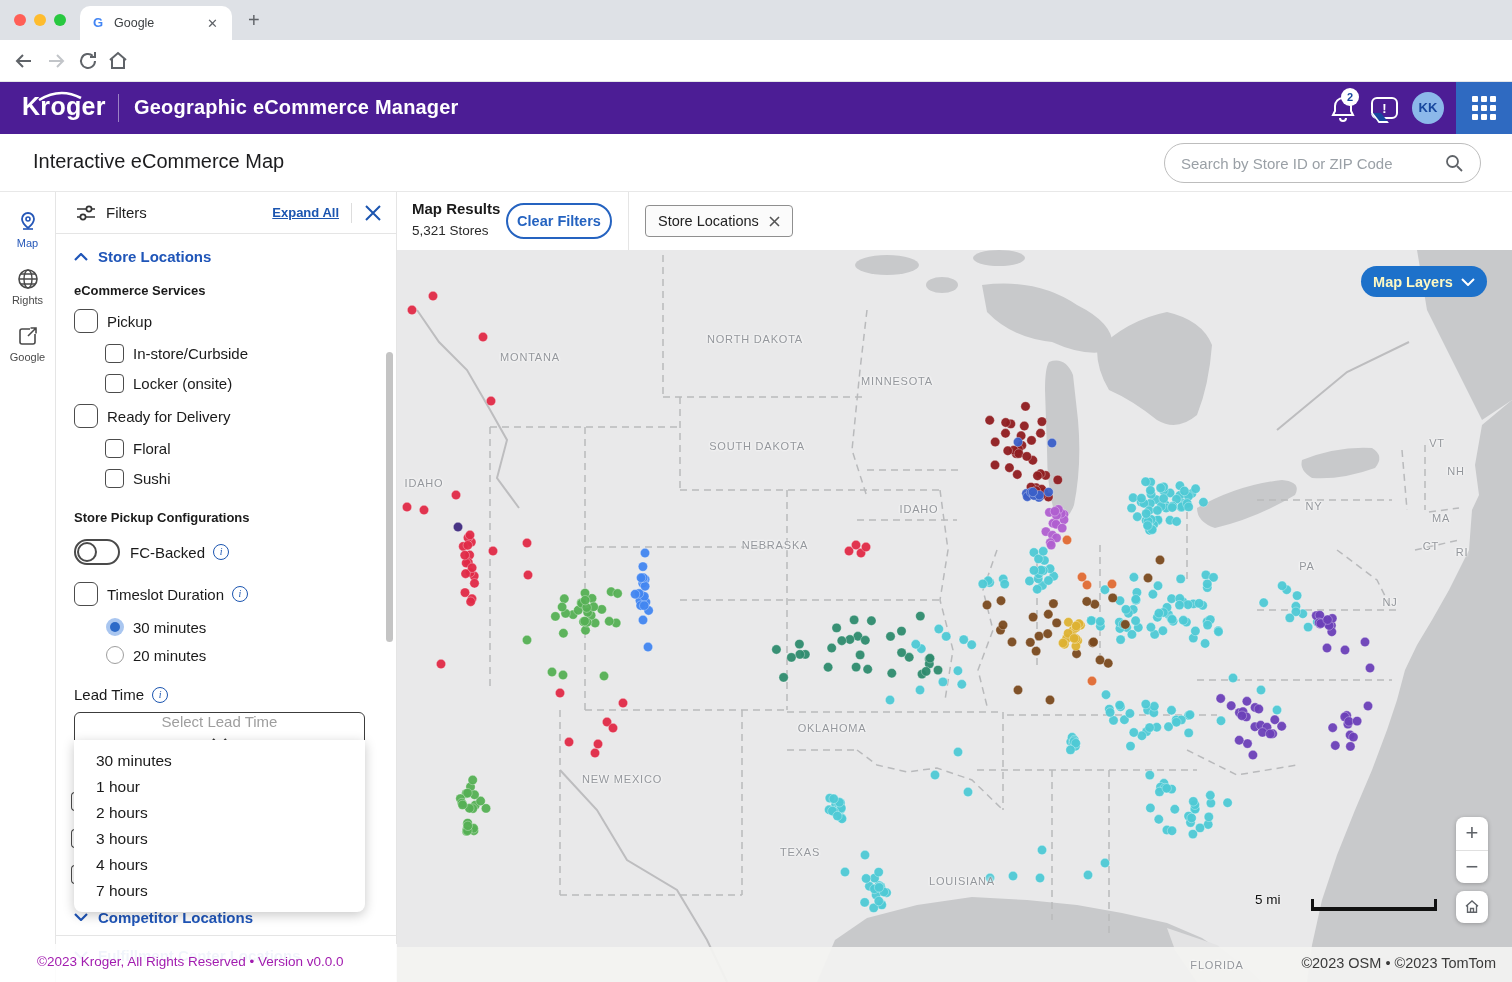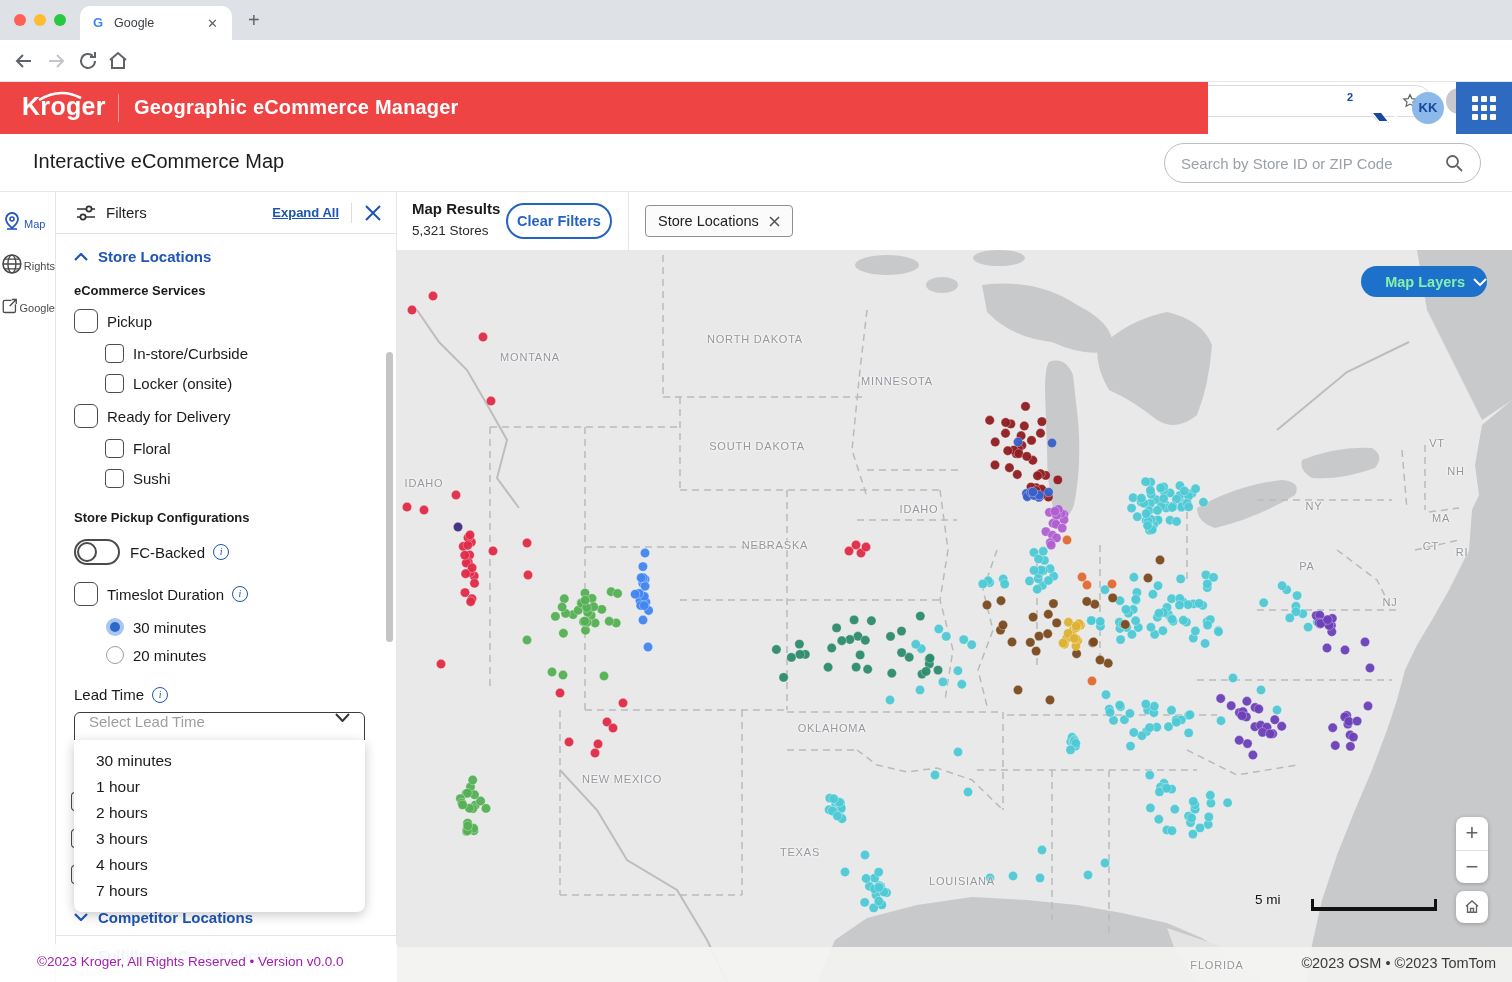--- a/index.html
+++ b/index.html
@@ -17,21 +17,21 @@
   #newtab { position:absolute; left:248px; top:9px; font-size:20px; color:#5f6368; }
   #toolbar { position:absolute; left:0; top:40px; width:1512px; height:42px; background:#fff; border-bottom:1px solid #e4e6e8; }
   .nav-ic { position:absolute; top:9px; width:24px; height:24px; }
   #urlbar { position:absolute; left:140px; top:45px; width:1292px; height:32px; border:1px solid #dadce0; border-radius:16px; background:#fff; display:flex; align-items:center; padding:0 12px; }
   #urlbar .host { font-size:14.5px; color:#202124; }
   #urlbar .path { font-size:14.5px; color:#80868b; }
   #tb-avatar { position:absolute; left:1446px; top:48px; width:26px; height:26px; border-radius:50%; background:#c6c9ce; }
   #kebab { position:absolute; left:1488px; top:50px; color:#5f6368; font-size:15px; letter-spacing:0; line-height:7px; text-align:center; width:8px; }
 
   
-  #hdr { position:absolute; left:0; top:82px; width:1208px; height:52px; background:#ef4444; color:#fff; }
+  #hdr { position:absolute; left:0; top:82px; width:1512px; height:52px; background:#4c1d95; color:#fff; }
   #logo { position:absolute; left:22px; top:10px; width:90px; height:34px; }
   #logo .word { font-size:25px; font-weight:800; letter-spacing:.3px; }
   #hdr-div { position:absolute; left:118px; top:12px; width:1px; height:28px; background:rgba(255,255,255,.45); }
   #app-title { position:absolute; left:134px; top:14px; font-size:20px; font-weight:700; letter-spacing:.2px; }
   #bell { position:absolute; left:1328px; top:12px; width:30px; height:30px; }
   #badge { position:absolute; left:1341px; top:6px; width:18px; height:18px; background:#fff; color:#17479e; border-radius:50%; font-size:11px; font-weight:700; text-align:center; line-height:18px; }
   #fb { position:absolute; left:1371px; top:15px; width:27px; height:22px; border:2px solid #fff; border-radius:6px; font-size:13px; font-weight:700; text-align:center; line-height:19px; }
   #fb:after { content:""; position:absolute; left:2px; bottom:-6px; width:8px; height:8px; background:#17479e; border-left:2px solid #fff; border-bottom:2px solid #fff; transform:skewX(38deg); }
   #hdr-avatar { position:absolute; left:1412px; top:10px; width:32px; height:32px; border-radius:50%; background:#8cb8ea; color:#17479e; font-size:13px; font-weight:700; text-align:center; line-height:32px; }
   #apps { position:absolute; left:1456px; top:0; width:56px; height:52px; background:#2f6ac1; display:flex; align-items:center; justify-content:center; }
@@ -39,21 +39,21 @@
   #apps .grid i { width:6px; height:6px; background:#fff; border-radius:1px; }
 
   
   #titlebar { position:absolute; left:0; top:134px; width:1512px; height:58px; background:#fff; border-bottom:1px solid #e8e8e8; }
   #page-title { position:absolute; left:33px; top:16px; font-size:20px; color:#1c1c1e; }
   #search { position:absolute; left:1164px; top:9px; width:317px; height:40px; border:1px solid #bdbdbd; border-radius:20px; display:flex; align-items:center; padding:8px 16px; }
   #search .ph { flex:1; font-size:15px; color:#9aa0a6; }
 
   
   #rail { position:absolute; left:0; top:192px; width:56px; height:790px; background:#fff; border-right:1px solid #e5e5e5; }
-  .rail-item { display:flex; flex-direction:row; align-items:center; margin-top:18px; }
+  .rail-item { display:flex; flex-direction:column; align-items:center; margin-top:18px; }
   .rail-item .lbl { font-size:11px; margin-top:3px; }
   .rail-blue { color:#2557b8; } .rail-gray { color:#4a4a4a; }
 
   
   #panel { position:absolute; left:56px; top:192px; width:341px; height:790px; background:#fff; border-right:1px solid #e5e5e5; }
   #panel-hdr { position:absolute; left:0; top:0; width:100%; height:42px; border-bottom:1px solid #e5e5e5; display:flex; align-items:center; padding:0 14px 0 20px; }
   #panel-hdr .name { font-size:15px; color:#202020; margin-left:10px; flex:1; }
   #expand-all { font-size:13px; font-weight:700; color:#1b55b0; text-decoration:underline; margin-right:12px; }
   #panel-hdr .vdiv { width:1px; height:20px; background:#ddd; margin-right:12px; }
   #fcontent { position:absolute; left:18px; top:42px; width:300px; }
@@ -71,21 +71,21 @@
   #toggle .knob { position:absolute; left:1px; top:1px; width:20px; height:20px; border:2px solid #4a4a4a; border-radius:50%; background:#fff; }
   #toggle-row .lb { font-size:15px; color:#1a1a1a; margin-left:10px; }
   .radio-row { display:flex; align-items:center; margin-top:12px; margin-left:32px; }
   .radio { width:18px; height:18px; border-radius:50%; flex:none; }
   .radio.sel { background:#a9c6f0; position:relative; }
   .radio.sel:after { content:""; position:absolute; left:4px; top:4px; width:10px; height:10px; border-radius:50%; background:#2d6ac8; }
   .radio.unsel { border:1.6px solid #9e9e9e; }
   .radio-row .lb { font-size:15px; color:#1a1a1a; margin-left:9px; }
   #leadtime-row { display:flex; align-items:flex-end; margin-top:22px; }
   #leadtime-row .lb { font-size:15px; color:#1a1a1a; }
-  #select { margin-top:9px; width:291px; height:36px; border:1.6px solid #3c3c3c; border-radius:6px; display:flex; padding:0 14px; background:#fff; }
+  #select { margin-top:9px; width:291px; height:36px; border:1.6px solid #3c3c3c; border-radius:6px; display:flex; align-items:center; padding:0 14px; background:#fff;flex-direction:column; }
   #select .ph { flex:1; font-size:15px; color:#9e9e9e; }
   #dropdown { position:absolute; left:18px; top:548px; width:291px; height:172px; background:#fff; border-radius:0 0 8px 8px; box-shadow:0 3px 12px rgba(0,0,0,.22); z-index:30; padding-top:8px; }
   .opt { height:26px; line-height:26px; padding-left:22px; font-size:15.5px; color:#1a1a1a; }
   .sliver { position:absolute; left:15px; width:4px; height:19px; border:1.6px solid #4c4c4c; border-right:none; border-radius:4px 0 0 4px; z-index:1; }
   .low-sec { position:absolute; left:18px; display:flex; align-items:center; height:24px; z-index:2; }
   .low-sec .t { font-size:15px; font-weight:700; color:#1f55b8; margin-left:10px; }
   #low-div { position:absolute; left:0; top:743px; width:100%; height:1px; background:#e5e5e5; }
   #footer { position:absolute; left:0; top:944px; width:397px; height:38px; background:rgba(255,255,255,.86); z-index:40; }
   #footer .t { position:absolute; left:37px; top:10px; font-size:13.5px; color:#a21caf; }
   #scrollbar { position:absolute; left:330px; top:160px; width:7px; height:290px; border-radius:4px; background:#c4c4c4; z-index:35; }
@@ -95,21 +95,21 @@
   #results .h { position:absolute; left:15px; top:8px; font-size:15px; font-weight:700; color:#1a1a1a; }
   #results .c { position:absolute; left:15px; top:31px; font-size:13.5px; color:#2a2a2a; }
   #clear-btn { position:absolute; left:109px; top:11px; width:106px; height:36px; border:2px solid #2563c0; border-radius:19px; color:#2563c0; font-size:14.5px; font-weight:700; text-align:center; line-height:33px; background:#fff; }
   #res-div { position:absolute; left:231px; top:0; width:1px; height:58px; background:#e5e5e5; }
   #chip { position:absolute; left:248px; top:13px; height:32px; border:1px solid #8f8f8f; border-radius:4px; background:#fbfbfb; display:flex; align-items:center; padding:0 12px; }
   #chip .t { font-size:14.5px; color:#222; margin-right:10px; }
 
   
   #map { position:absolute; left:397px; top:250px; width:1115px; height:732px; background:#e9e9ea; overflow:hidden; }
   .st-lbl { position:absolute; transform:translate(-50%,-50%); font-size:11px; letter-spacing:.8px; color:#94979c; white-space:nowrap; text-shadow:0 0 3px #fff,0 0 3px #fff; z-index:6; }
-  #maplayers { position:absolute; left:964px; top:16px; width:126px; height:31px; background:#1d71ca; border-radius:16px; color:#86efac; display:flex; align-items:center; justify-content:flex-end; z-index:7; }
+  #maplayers { position:absolute; left:964px; top:16px; width:126px; height:31px; background:#1d71ca; border-radius:16px; color:#fef9c3; display:flex; align-items:center; justify-content:center; z-index:7; }
   #maplayers .t { font-size:14.5px; font-weight:700; margin-right:8px; }
   #zoomctl { position:absolute; left:1059px; top:567px; width:32px; height:66px; background:#fff; border-radius:8px; box-shadow:0 1px 4px rgba(0,0,0,.25); z-index:7; }
   #zoomctl .z { height:33px; text-align:center; font-size:22px; color:#5f6368; line-height:32px; }
   #zoomctl .sep { height:1px; background:#e0e0e0; }
   #homebtn { position:absolute; left:1059px; top:641px; width:32px; height:32px; background:#fff; border-radius:8px; box-shadow:0 1px 4px rgba(0,0,0,.25); display:flex; align-items:center; justify-content:center; z-index:7; }
   #scale-lbl { position:absolute; left:858px; top:642px; font-size:13.5px; color:#111; text-shadow:0 0 3px #fff; z-index:7; }
   #scale-bar { position:absolute; left:914px; top:649px; width:126px; height:12px; border-left:3px solid #111; border-right:3px solid #111; border-bottom:4px solid #111; z-index:7; }
   #attrib { position:absolute; left:0; top:697px; width:1115px; height:35px; background:rgba(243,243,241,.93); z-index:5; }
   #attrib .t { position:absolute; right:16px; top:8px; font-size:14.5px; color:#3a3a3a; }
 </style>

